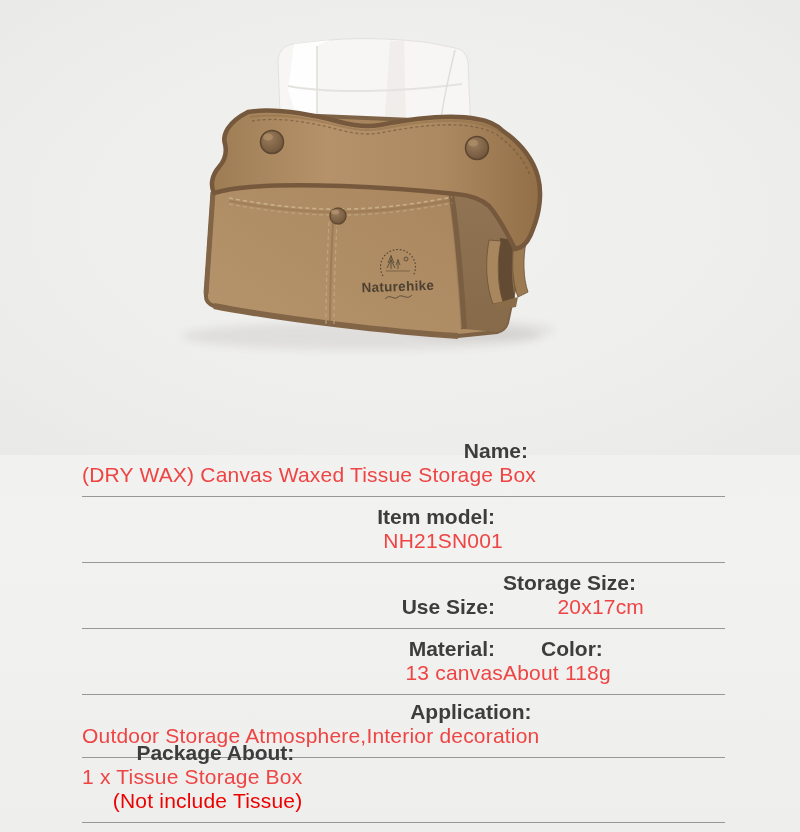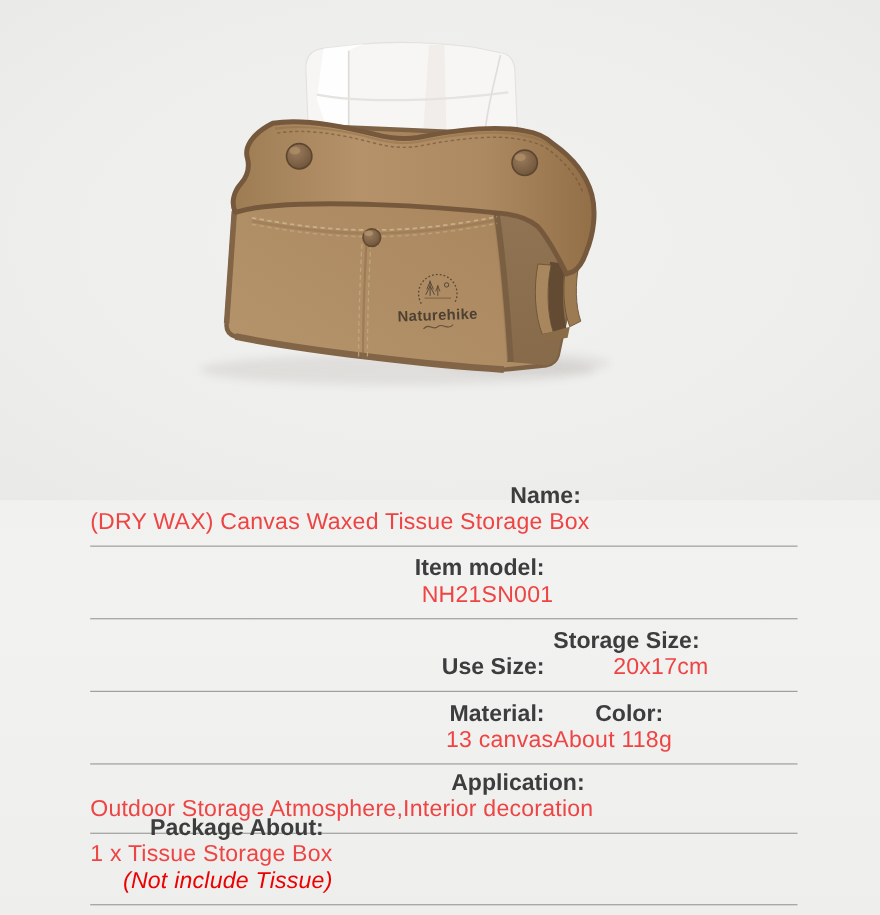--- a/index.html
+++ b/index.html
@@ -25,21 +25,21 @@
   .row.r5{height:63px;}
   .row.r6{height:65px;}
   .cell{display:flex;align-items:flex-end;white-space:nowrap;flex-direction:column;}
   .cell.left2{width:376px;flex:0 0 376px;margin-left:45px;}
   .lbl{
     font-size:21px;font-weight:700;color:#3d3d3d;margin-right:8px;line-height:24px;
   }
   .val{
     font-size:21px;font-weight:400;color:#ef4444;line-height:24px;letter-spacing:.2px;
   }
-  .val.red{color:#ed0000;margin-left:7px;font-style:italic;}
+  .val.red{color:#ed0000;margin-left:7px;}
 </style>
 </head>
 <body>
 
 <div class="photo">
   <svg width="800" height="455" viewBox="0 0 800 455" xmlns="http://www.w3.org/2000/svg">
     <defs>
       <radialGradient id="bgGrad" cx="50%" cy="48%" r="72%">
         <stop offset="0%" stop-color="#f1f1f0"></stop>
         <stop offset="62%" stop-color="#eeeeec"></stop>

